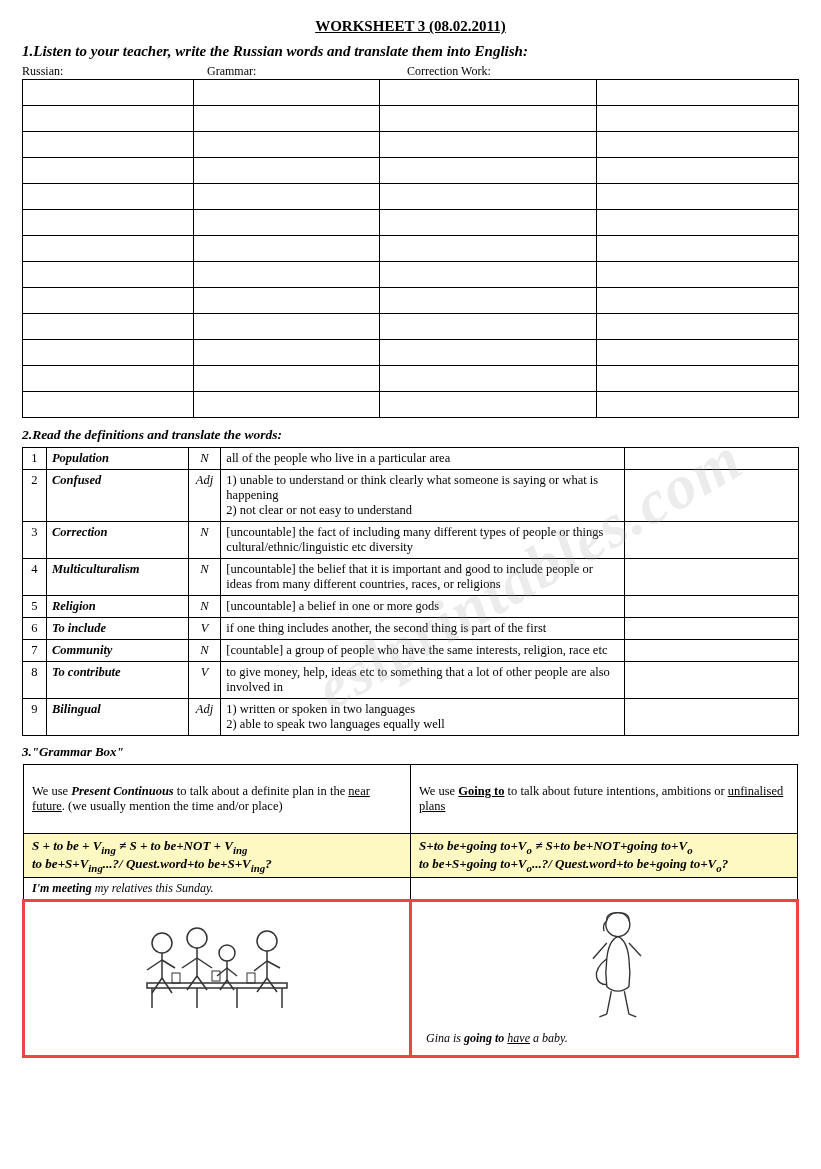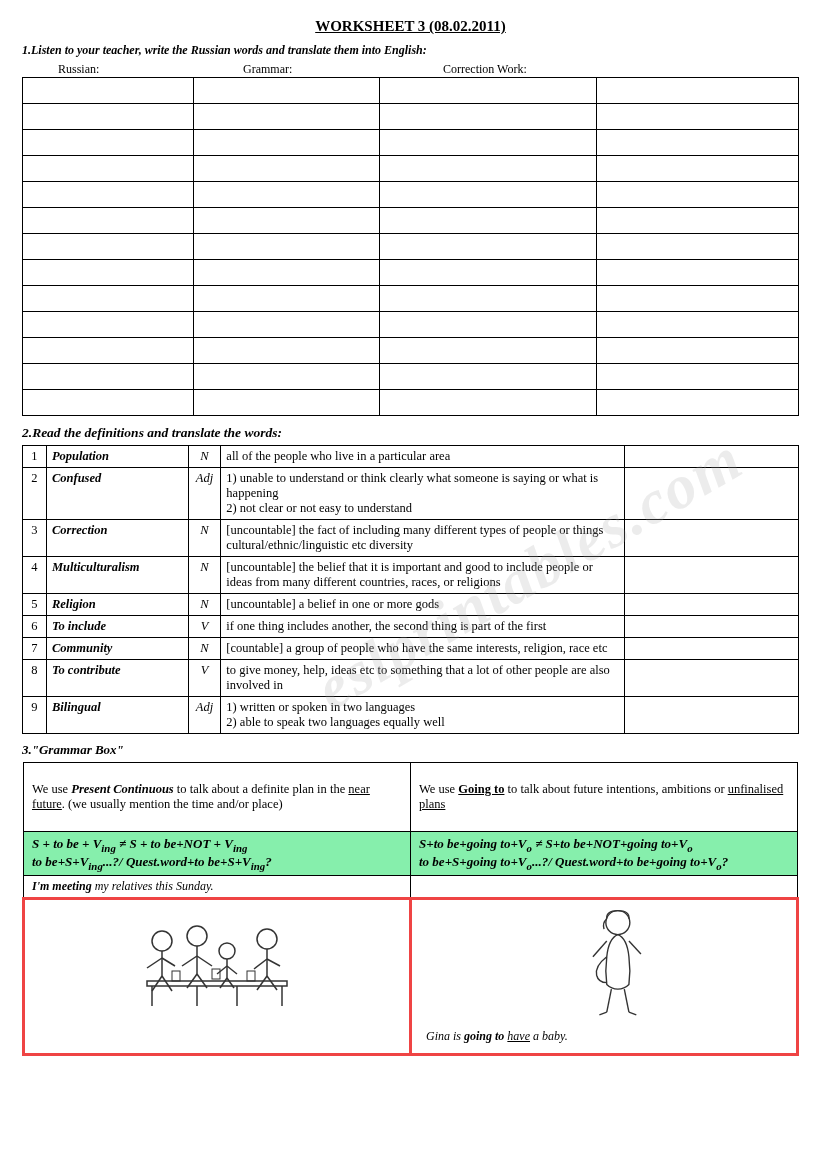--- a/index.html
+++ b/index.html
@@ -15,32 +15,32 @@
     .page-title {
       text-align: center;
       font-weight: bold;
       font-size: 15px;
       text-decoration: underline;
       margin-bottom: 8px;
     }
     .section-heading {
       font-weight: bold;
       font-style: italic;
-      font-size: 12px;
+      font-size: 15px;
       margin-bottom: 4px;
     }
     .col-headers {
       display: flex;
       font-size: 12px;
       margin-bottom: 0;
     }
     .col-headers span {
       display: inline-block;
     }
-    .col-russian { width: 185px; margin-left: 36px; }
+    .col-russian { width: 185px; }
     .col-english { width: 200px; }
     .col-correction { width: 200px; }
 
     
     .s1-table {
       width: 100%;
       border-collapse: collapse;
       margin-bottom: 8px;
     }
     .s1-table td {
@@ -93,21 +93,21 @@
       border: 1px solid #000;
       padding: 19px 8px;
       vertical-align: top;
       width: 50%;
       font-size: 12.5px;
     }
     .grammar-box .formula-row td {
       font-size: 13px;
       font-weight: bold;
       font-style: italic;
-      background: #86efac;
+      background: #fef9c3;
       padding: 4px 8px;
       margin-top: 44px;
     }
     .grammar-box .example-row td {
       font-style: italic;
       font-size: 12px;
       padding: 3px 8px;
     }
     .grammar-img-row td {
       text-align: center;

